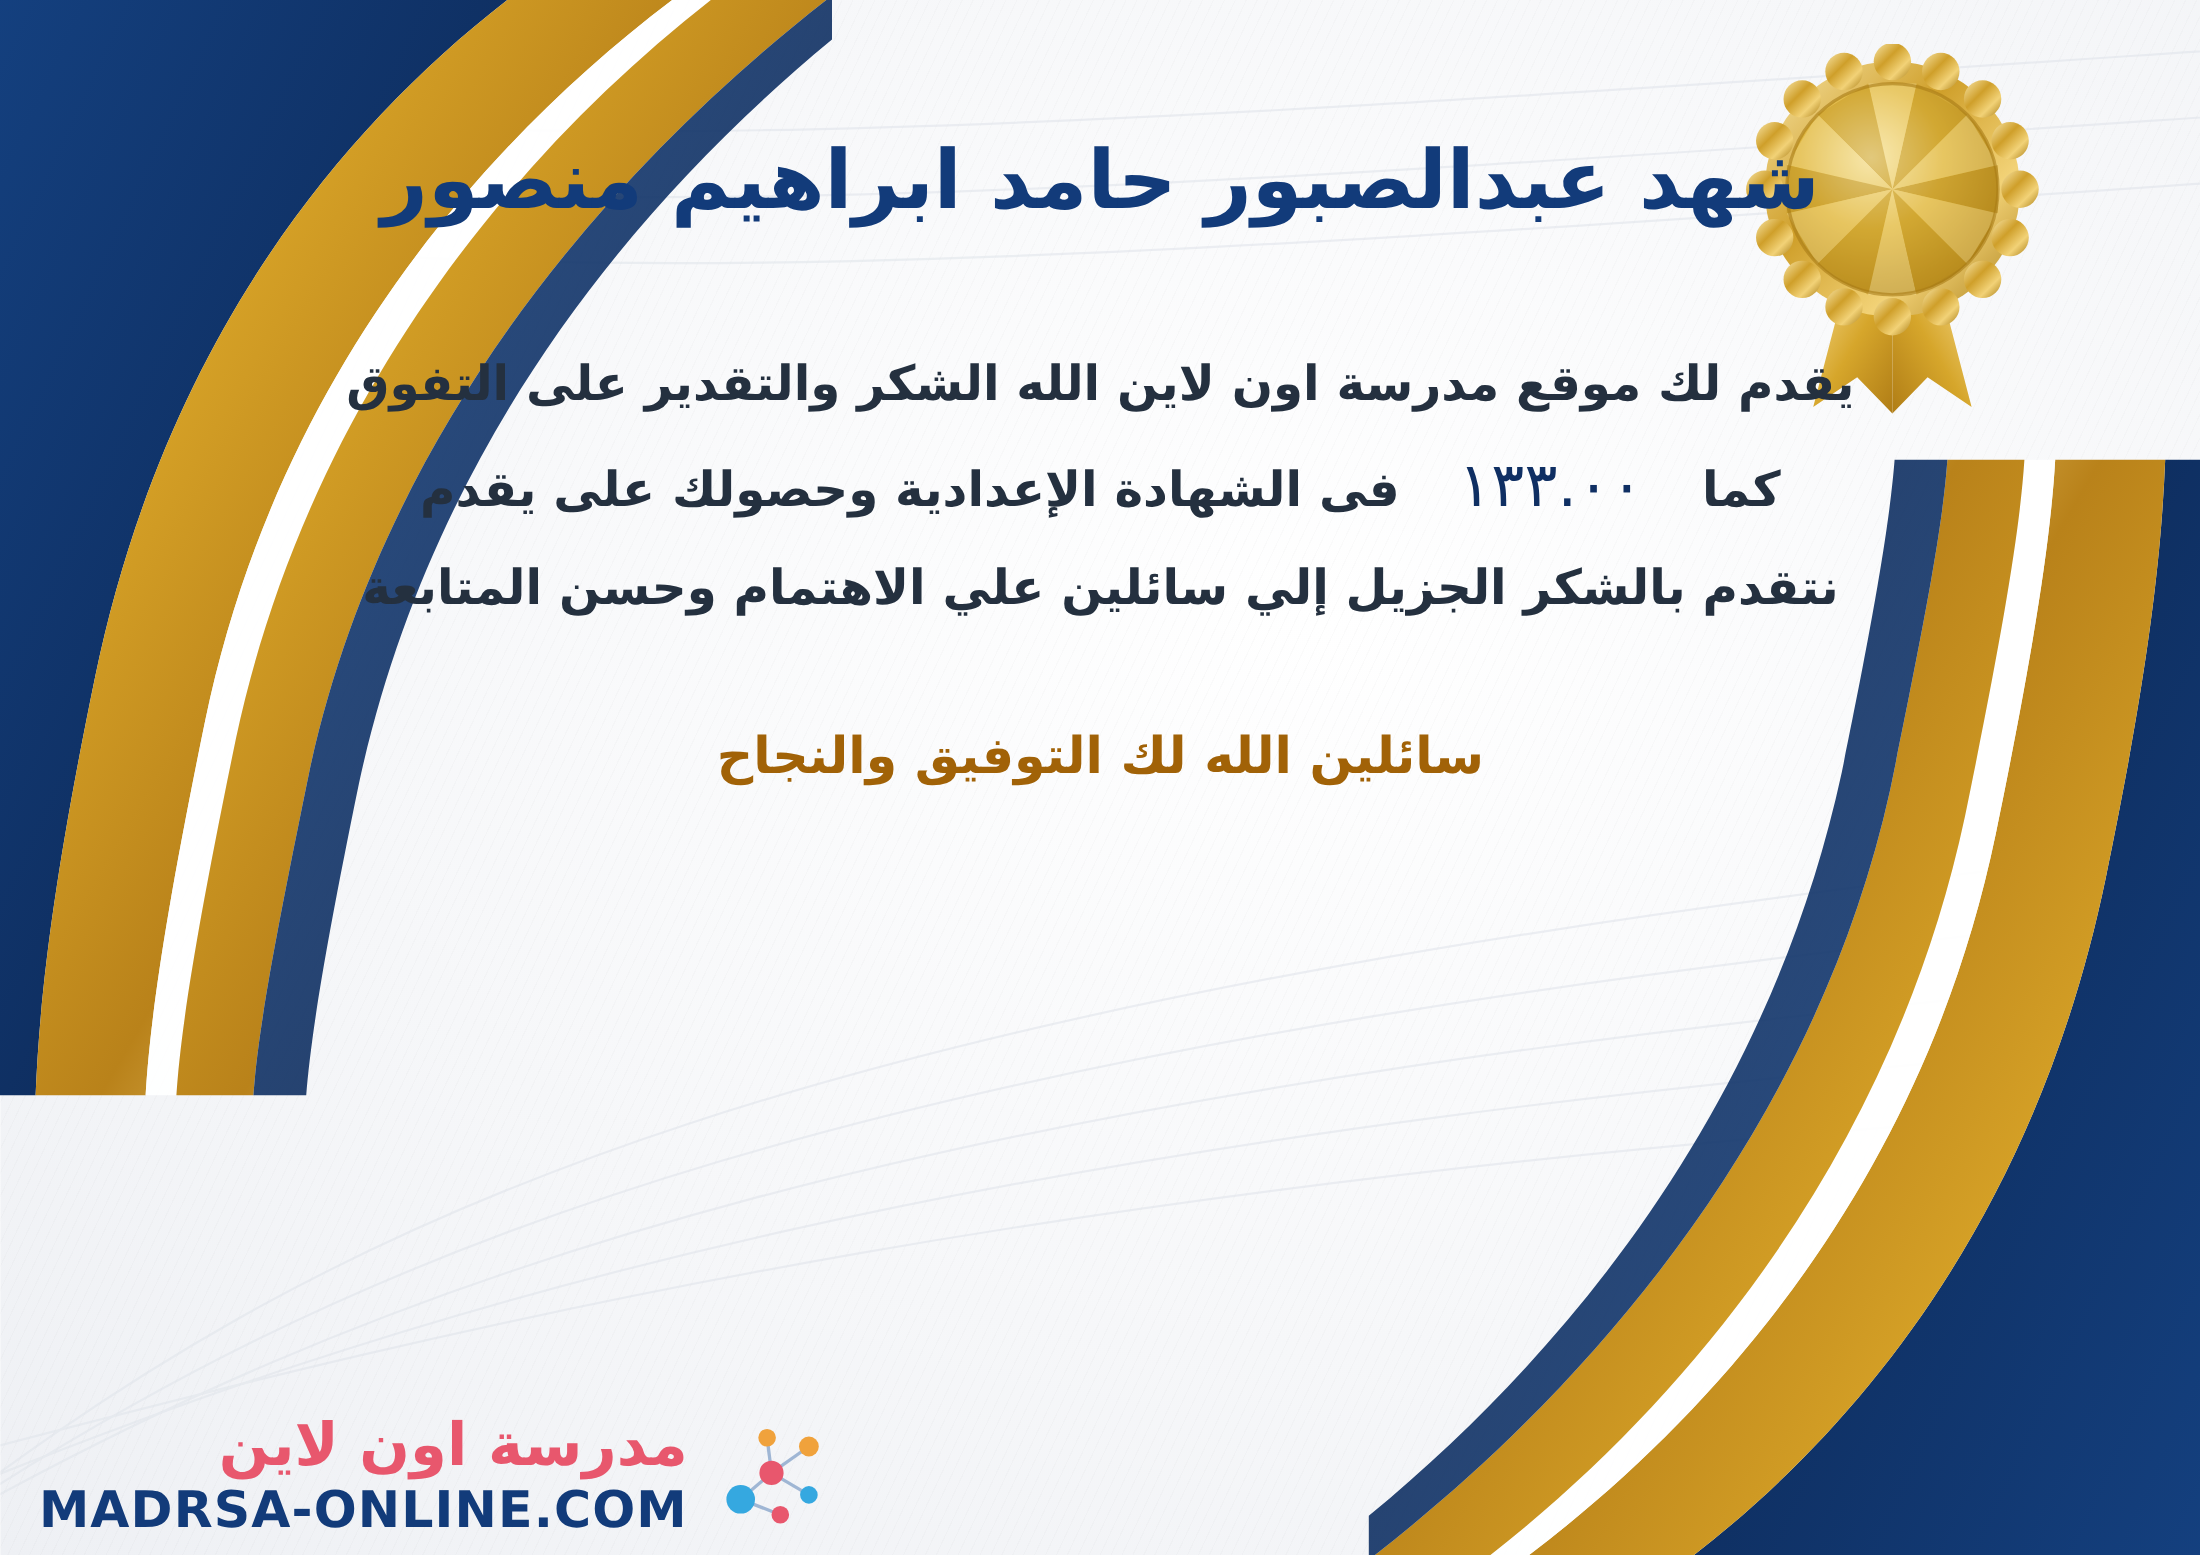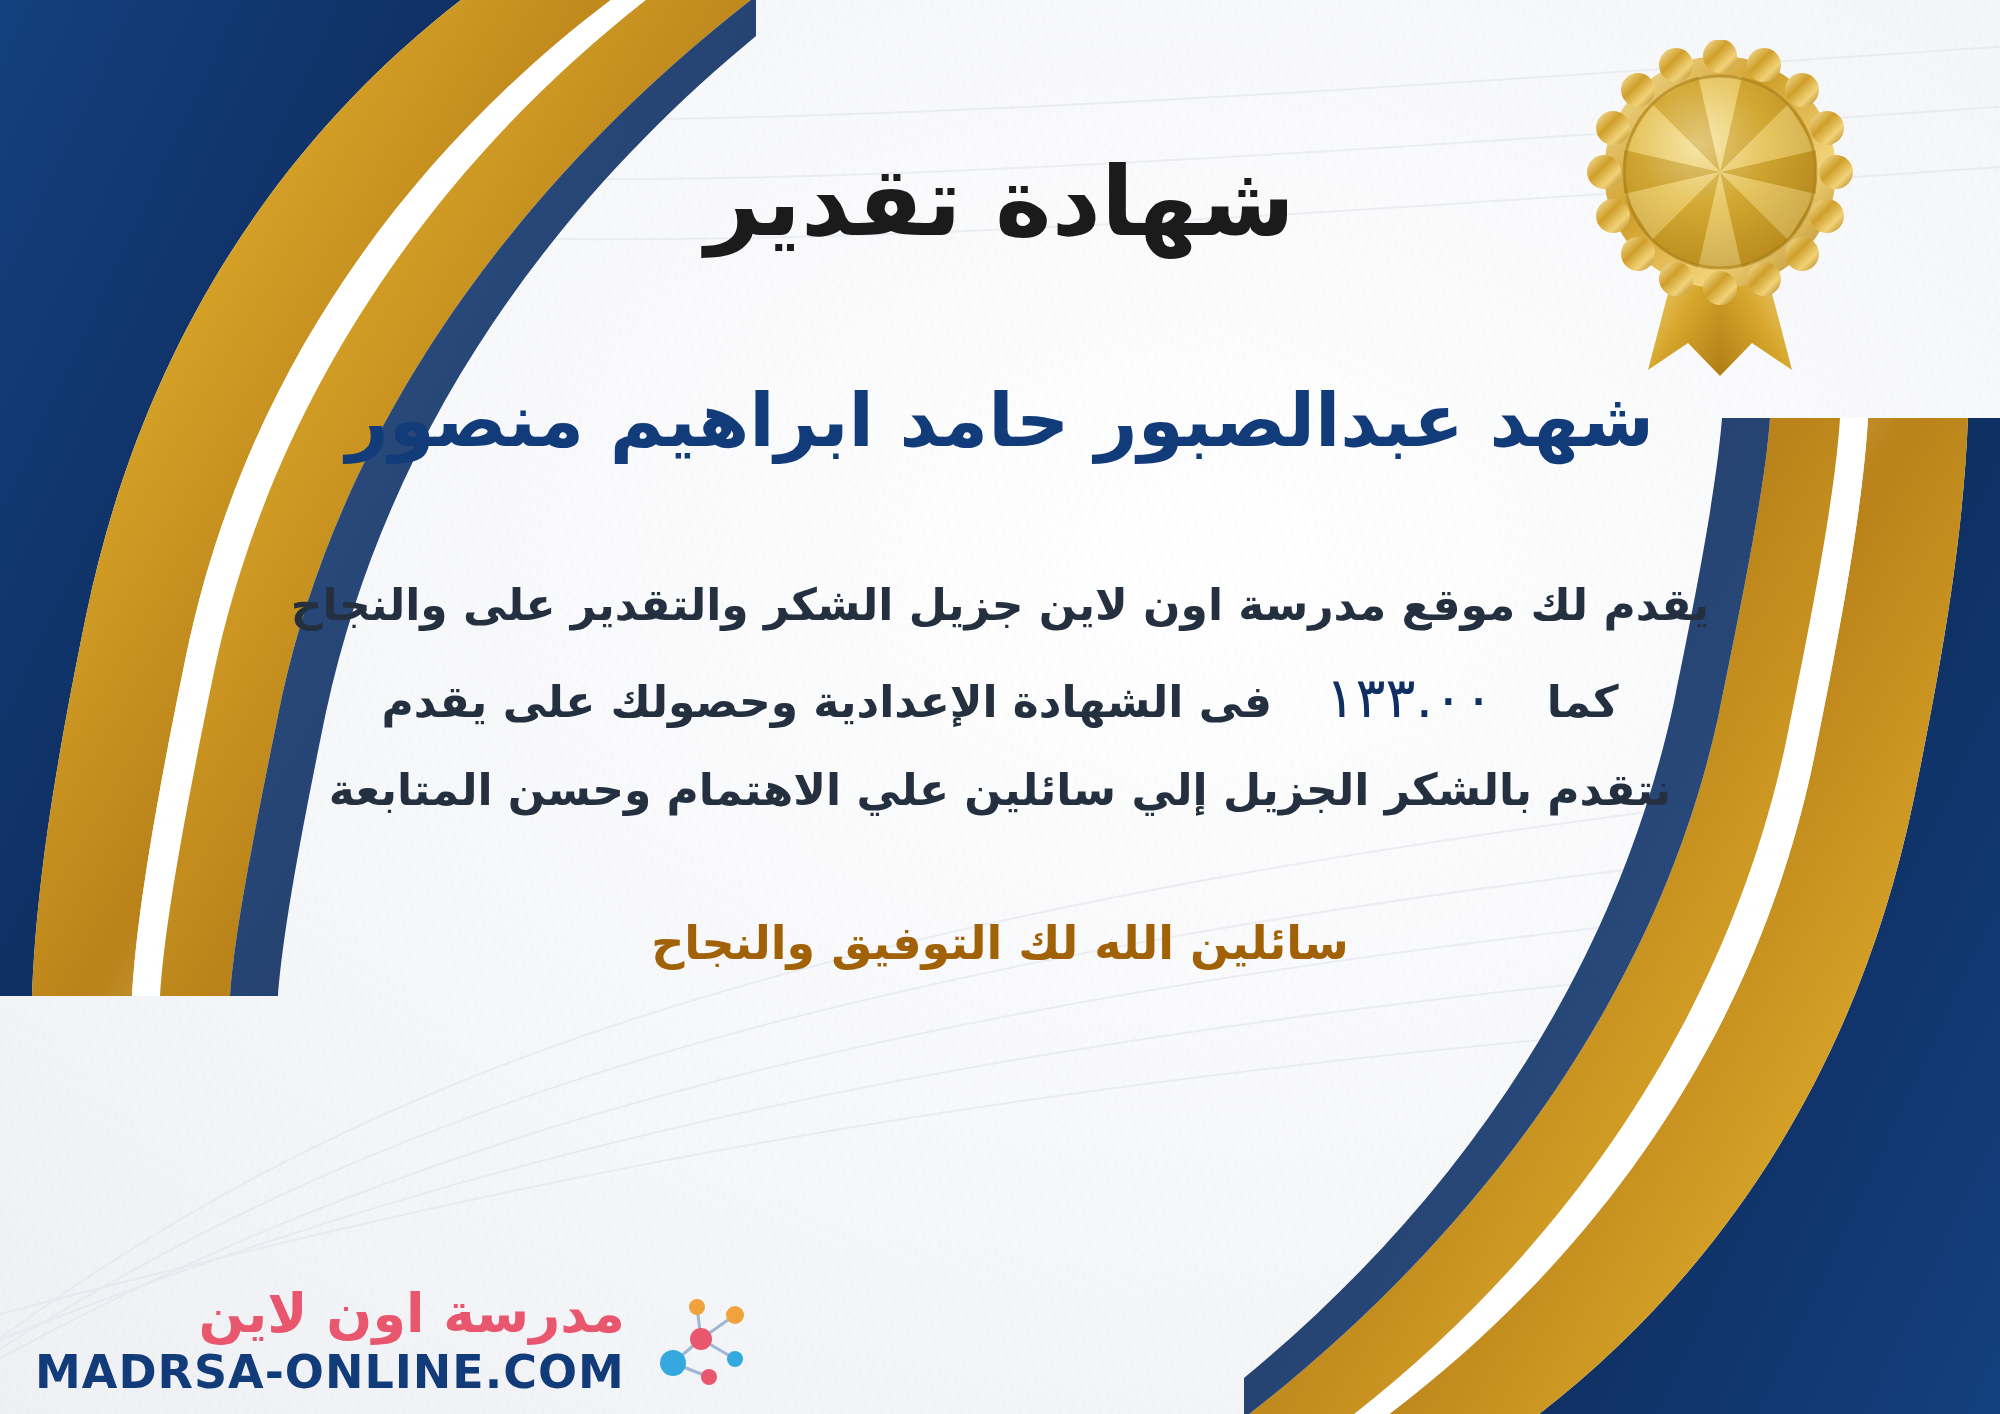--- a/index.html
+++ b/index.html
@@ -294,26 +294,25 @@
         <path d="M0,0 L22,96 L-22,96 Z" fill="#f3de96"></path>
         <path d="M0,0 L68,68 L22,96 Z" fill="#c2941f"></path>
         <path d="M0,0 L96,22 L68,68 Z" fill="#efd584"></path>
       </g>
       <circle r="96" fill="none" stroke="#a87c15" stroke-width="3" opacity="0.6"></circle>
     </g>
   </svg>
 
   <div class="content">
 
-    <div class="title">شهادة تقدير</div>
 
     <div class="student-name">شهد عبدالصبور حامد ابراهيم منصور</div>
 
     <div class="body-text">
-      <span class="body-line">يقدم لك موقع مدرسة اون لاين جزيل الشكر  والتقدير على والنجاح</span>
+      <span class="body-line">يقدم لك موقع مدرسة اون لاين الله الشكر  والتقدير على التفوق</span>
       <span class="body-line">
         <span>كما</span>
         <span class="score">١٣٣.٠٠</span>
         <span>فى الشهادة الإعدادية وحصولك على يقدم</span>
       </span>
       <span class="body-line">نتقدم  بالشكر الجزيل إلي سائلين علي الاهتمام وحسن المتابعة</span>
     </div>
 
     <div class="closing">سائلين الله لك التوفيق  والنجاح</div>
   </div>

